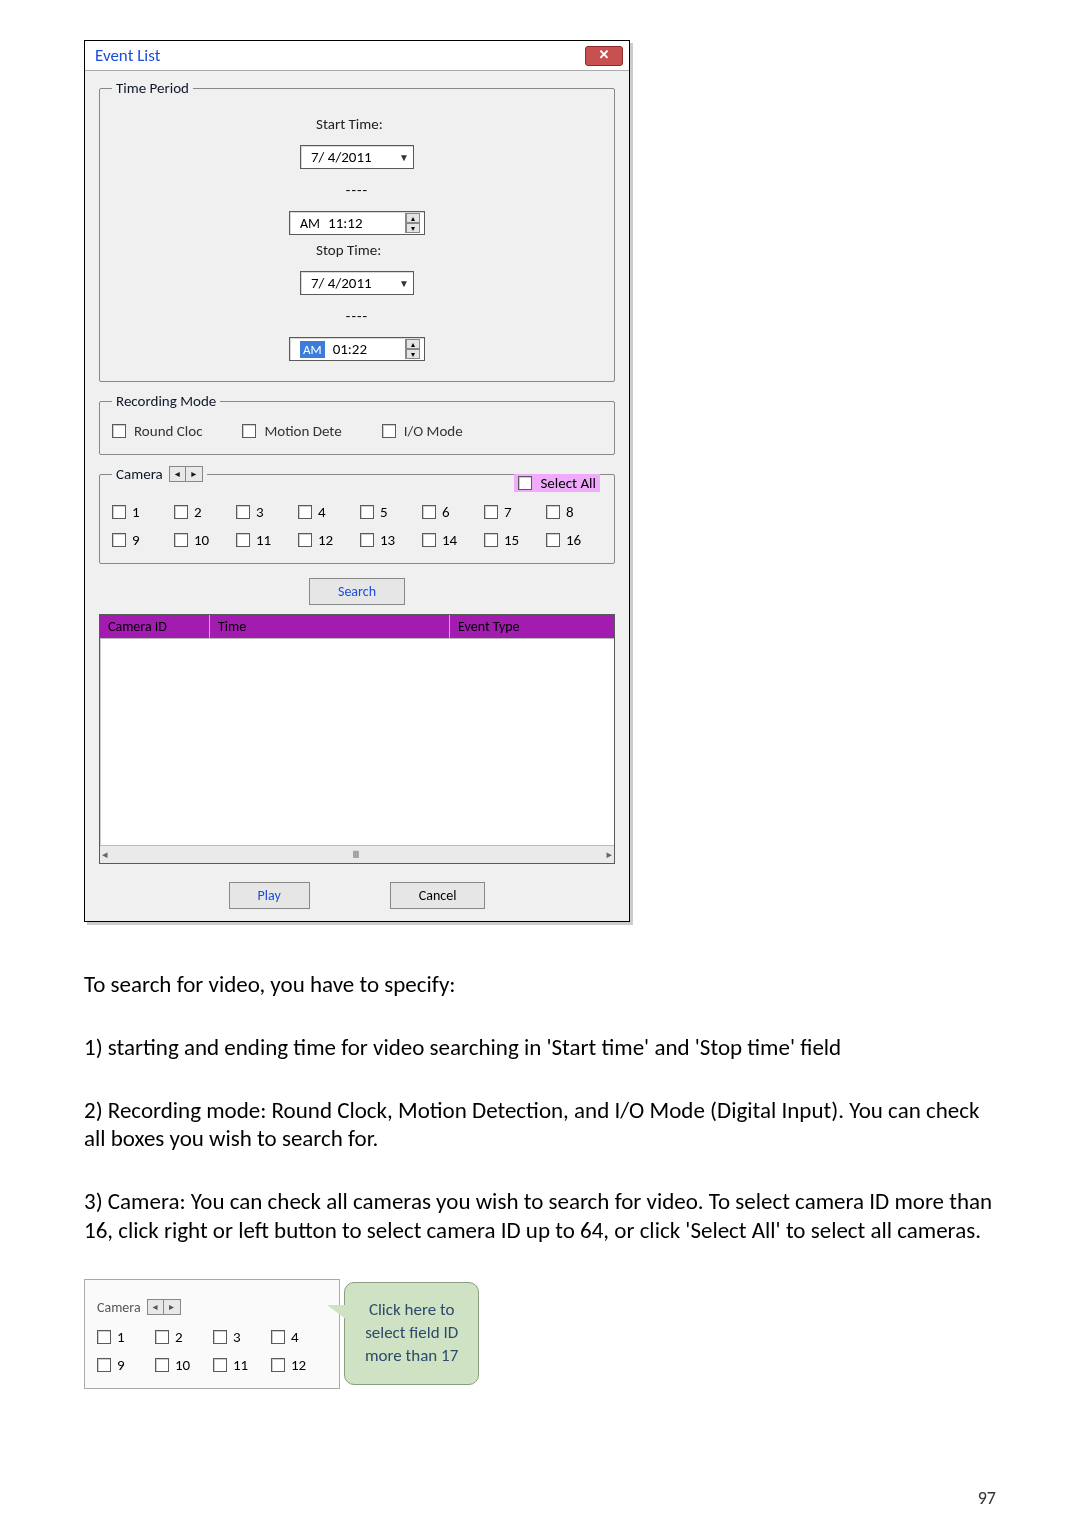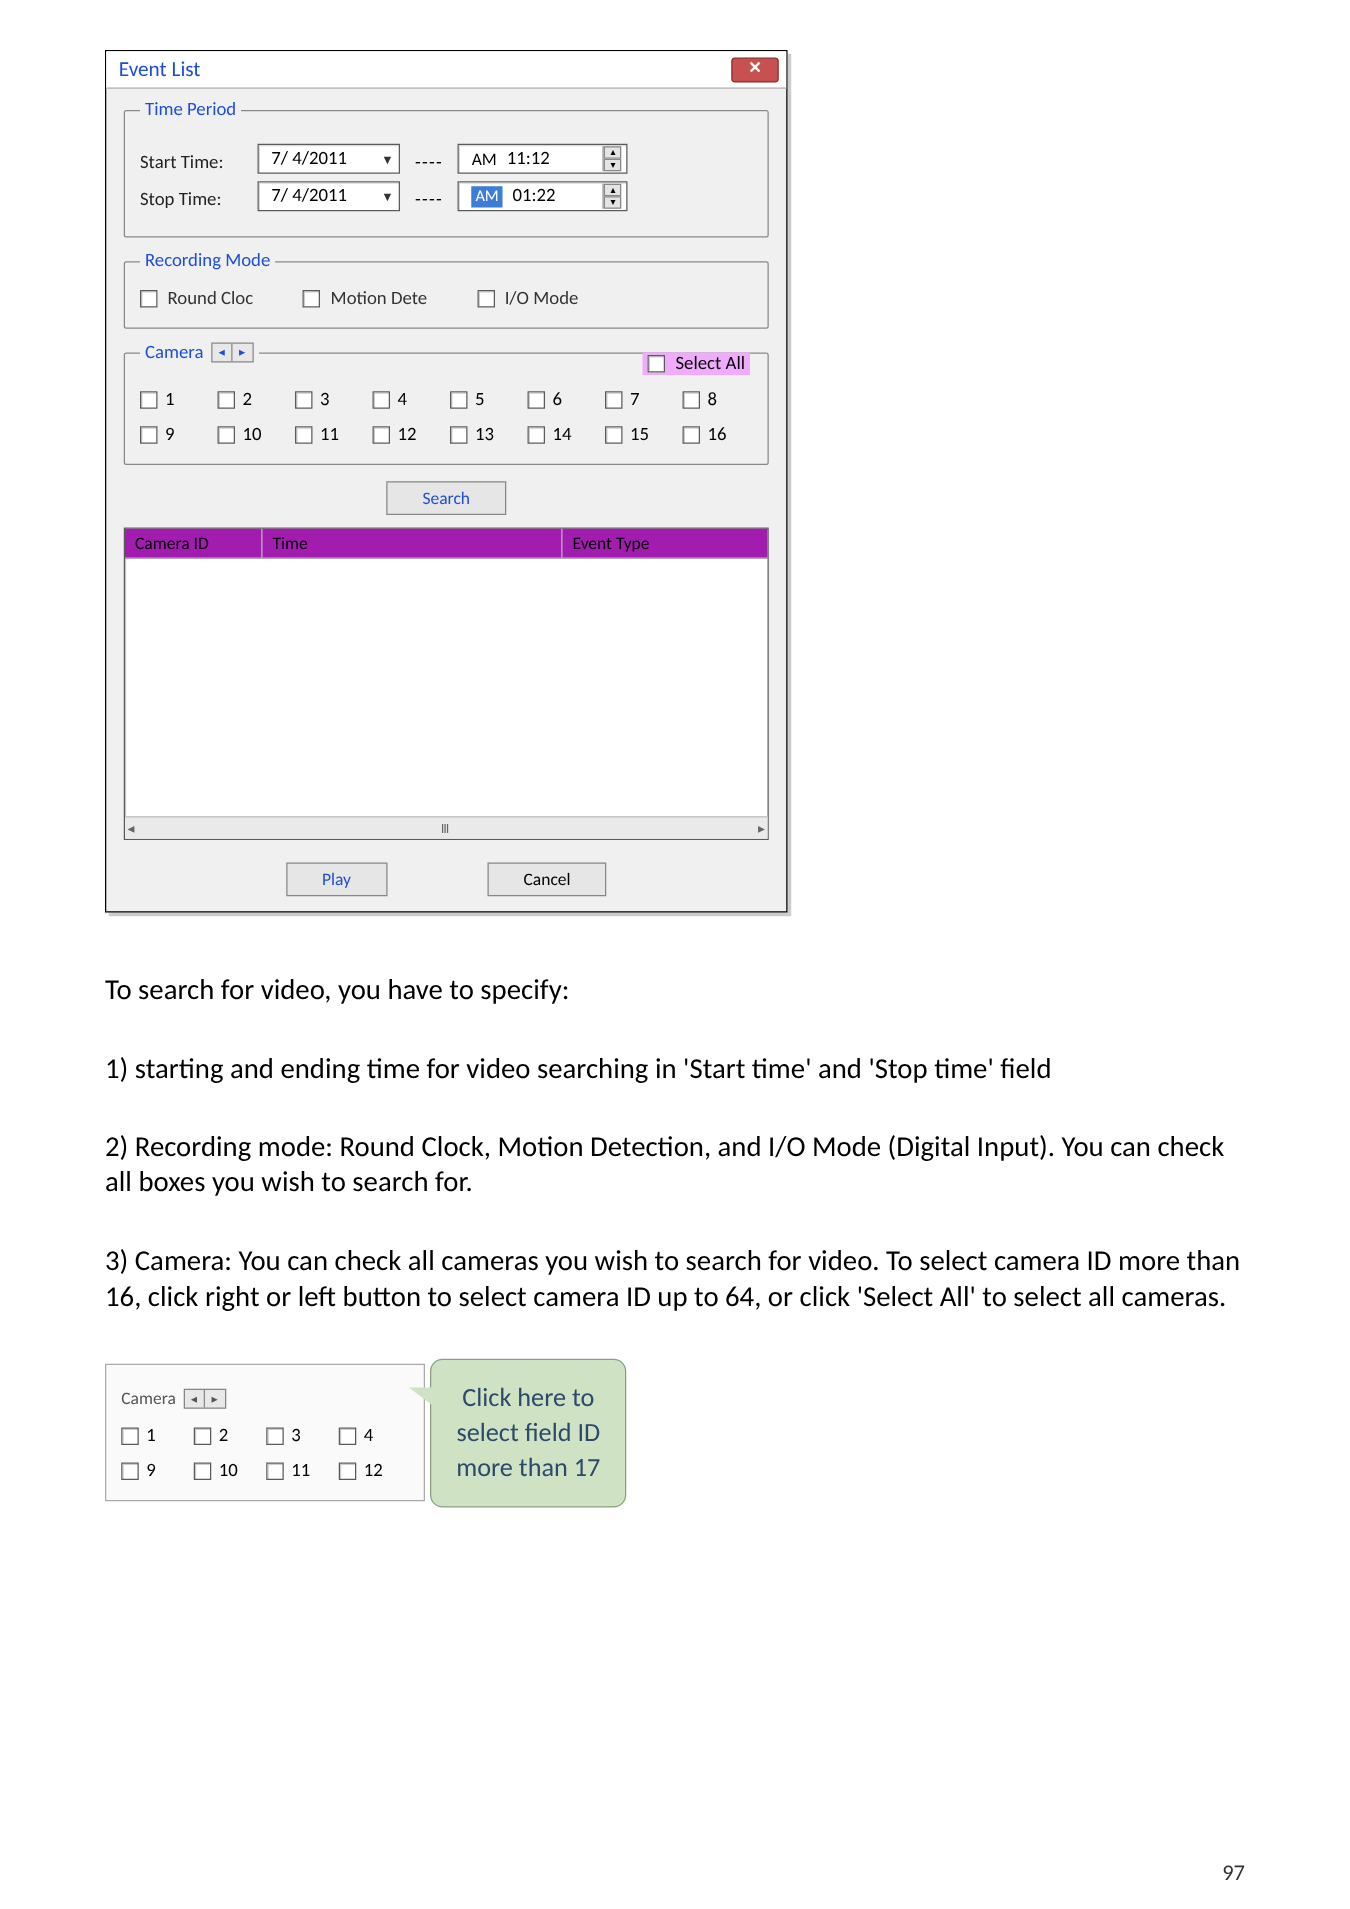--- a/index.html
+++ b/index.html
@@ -48,24 +48,24 @@
   .dialog-body { padding: 8px 14px 12px 14px; }
   fieldset.group {
     border: 1px solid #888;
     border-radius: 2px;
     margin: 0 0 10px 0;
     padding: 12px 12px 14px 12px;
     position: relative;
   }
   fieldset.group legend {
     font-size: 15px;
-    color: #1d4ed8;
+    color: #0f172a;
     padding: 0 4px;
   }
-  .row { display: flex; align-items: flex-end; gap: 12px; margin: 6px 0; }
+  .row { display: flex; align-items: center; gap: 12px; margin: 6px 0; flex-direction: column; }
   .lbl { font-size: 15px; color: #222; width: 82px; }
   .dateinput, .timeinput {
     background: #fff;
     border: 1px solid #5a5a5a;
     height: 24px;
     display: inline-flex;
     align-items: center;
     padding: 0 4px 0 10px;
     font-size: 15px;
     box-shadow: inset 1px 1px 0 rgba(0,0,0,0.15);
@@ -192,21 +192,21 @@
     position: relative;
   }
   .mini-frame .camera-legend-row { font-size: 14px; color:#555; }
   .mini-cam-row { display: flex; gap: 16px; font-size:15px; margin-top:10px;}
   .mini-chk { display:inline-flex; align-items:center; gap:6px; min-width:42px;}
   .callout {
     background: #cfe3c4;
     border: 1px solid #8a9e80;
     border-radius: 10px;
     padding: 16px 20px;
-    font-size: 21px;
+    font-size: 17px;
     color: #2c4a6b;
     text-align: center;
     line-height: 1.35;
     position: relative;
   }
   .callout::before {
     content: "";
     position: absolute;
     left: -18px;
     top: 22px;

